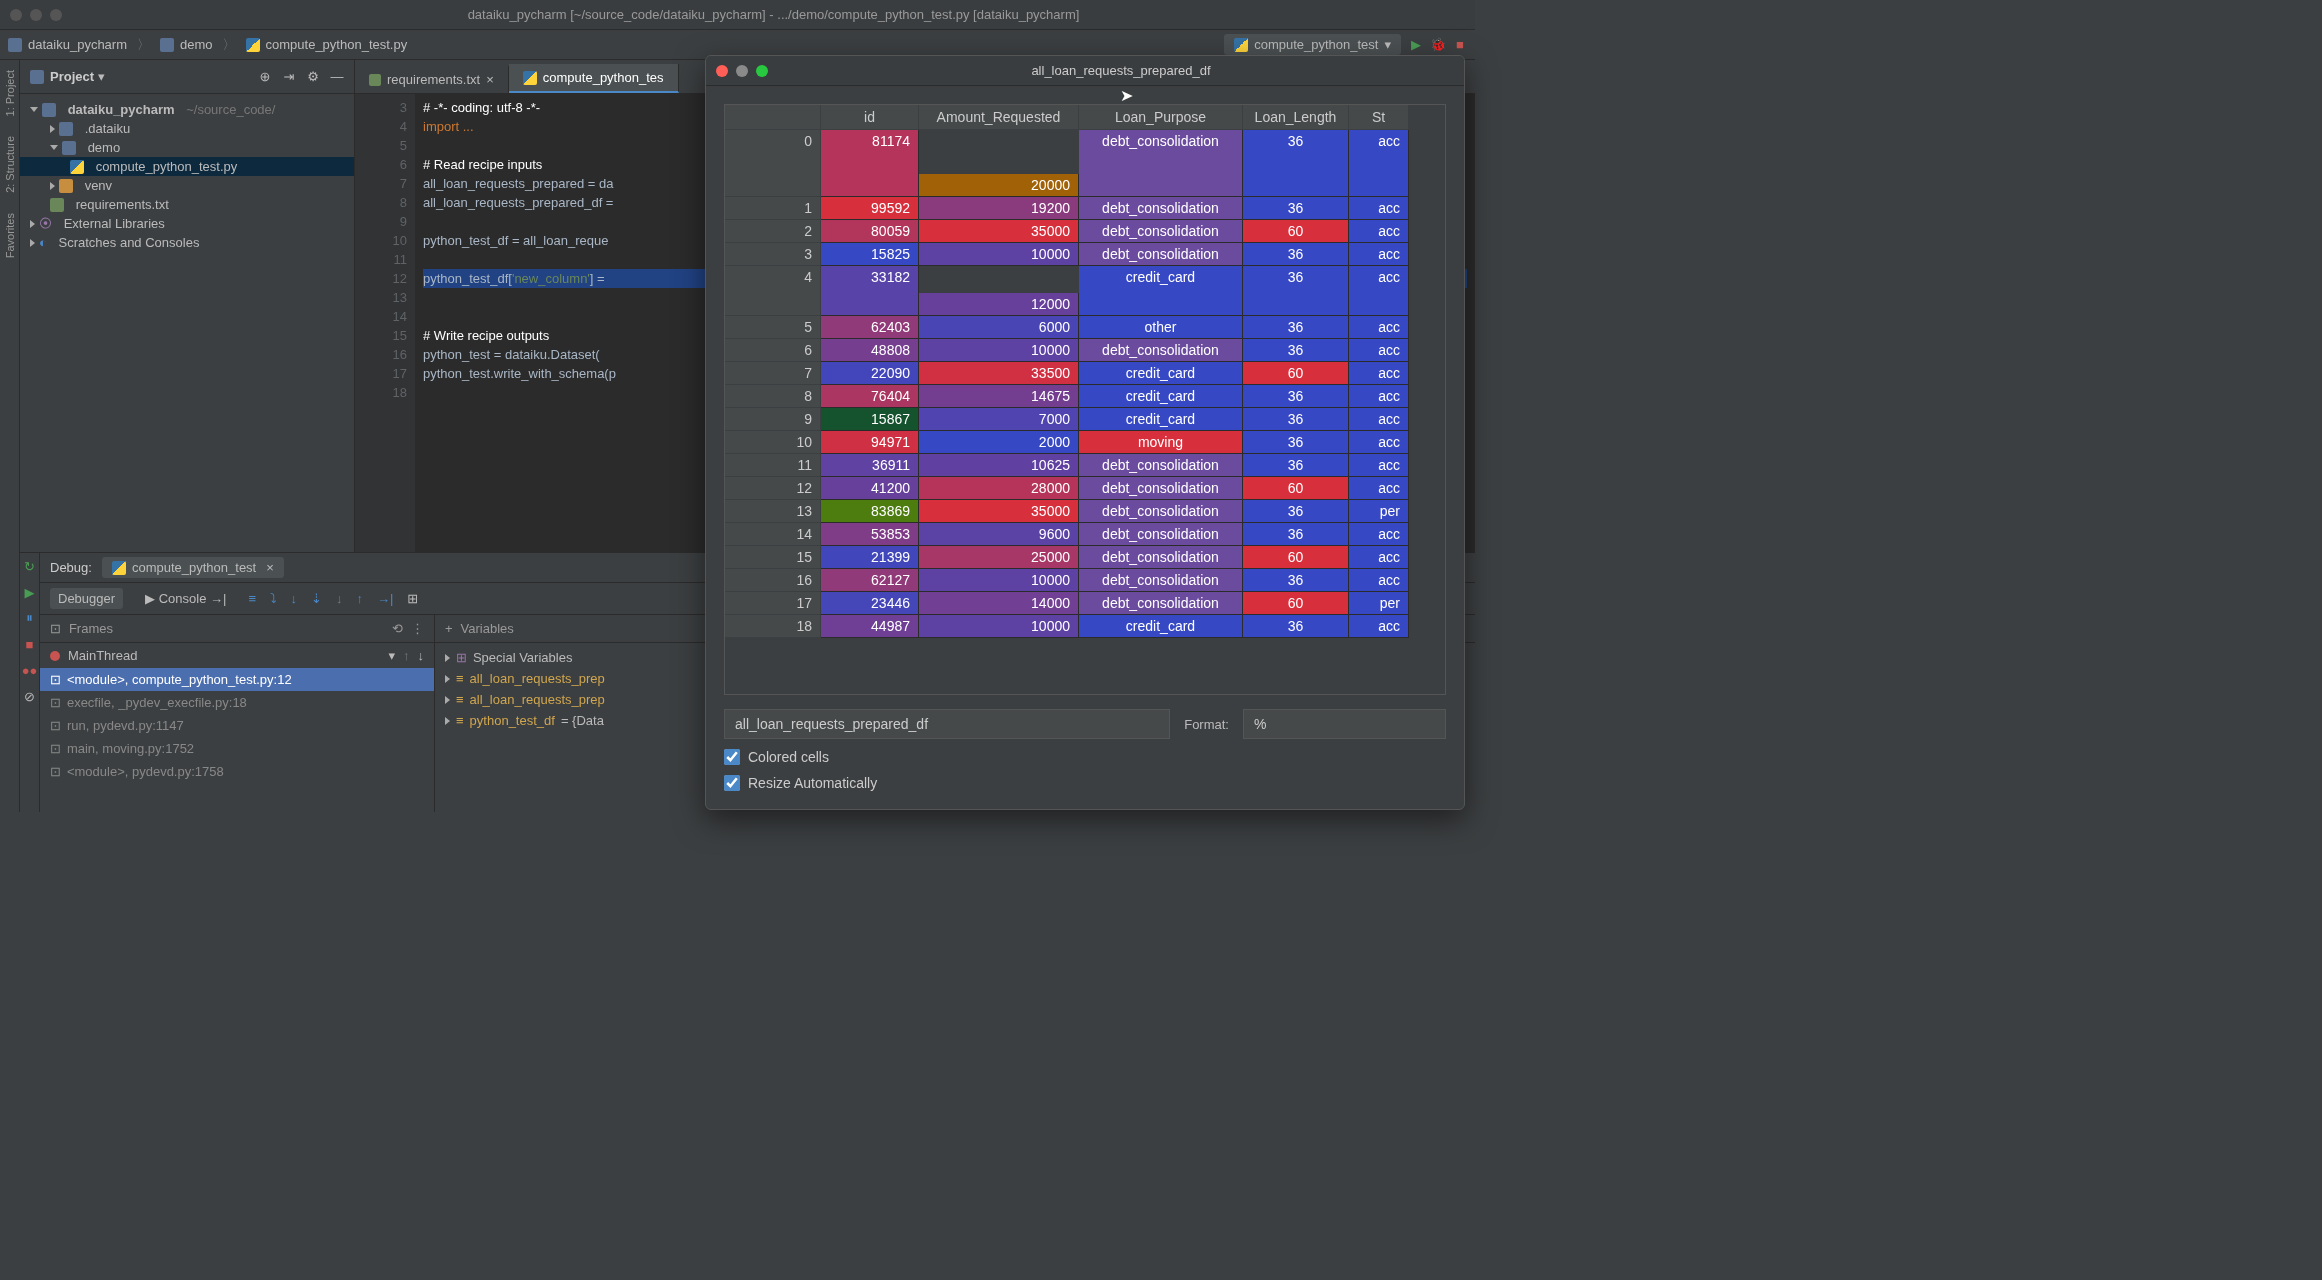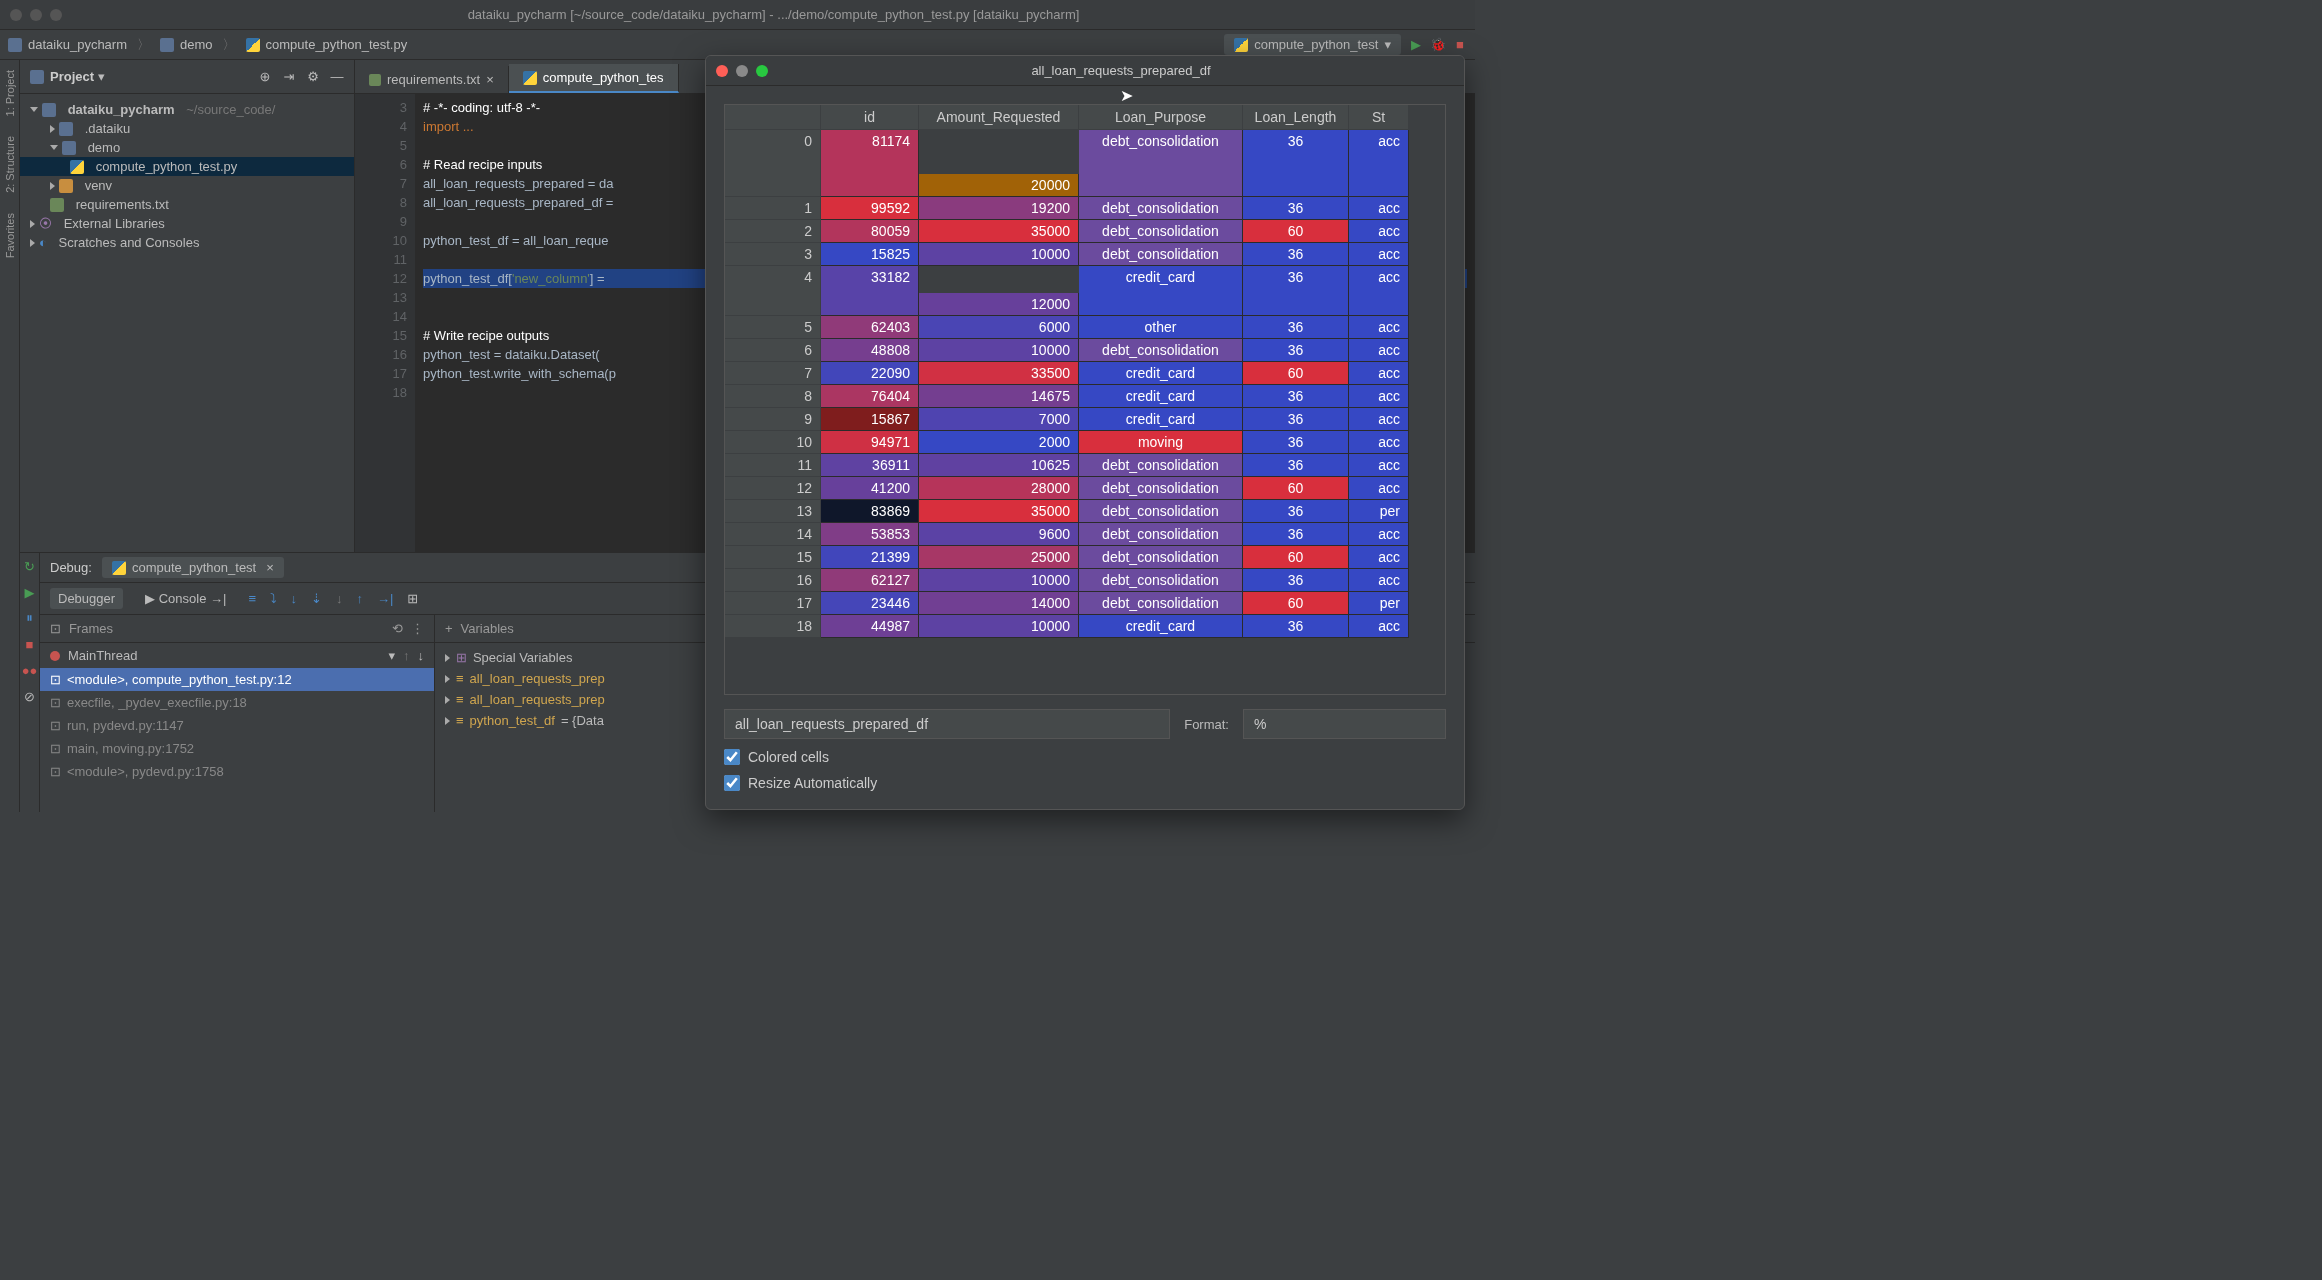--- a/index.html
+++ b/index.html
@@ -384,21 +384,21 @@
           <div class="cell c" style="background: rgb(54, 72, 196);">credit_card</div>
           <div class="cell c" style="background: rgb(216, 47, 61);">60</div>
           <div class="cell" style="background: rgb(54, 72, 196);">acc</div>
           <div class="rh">8</div>
           <div class="cell" style="background: rgb(171, 54, 98);">76404</div>
           <div class="cell" style="background: rgb(116, 62, 144);">14675</div>
           <div class="cell c" style="background: rgb(54, 72, 196);">credit_card</div>
           <div class="cell c" style="background: rgb(54, 72, 196);">36</div>
           <div class="cell" style="background: rgb(54, 72, 196);">acc</div>
           <div class="rh">9</div>
-          <div class="cell" style="background: #7f1d1d;">15867</div>
+          <div class="cell" style="background: #14532d;">15867</div>
           <div class="cell" style="background: rgb(79, 68, 176);">7000</div>
           <div class="cell c" style="background: rgb(54, 72, 196);">credit_card</div>
           <div class="cell c" style="background: rgb(54, 72, 196);">36</div>
           <div class="cell" style="background: rgb(54, 72, 196);">acc</div>
           <div class="rh">10</div>
           <div class="cell" style="background: rgb(207, 48, 68);">94971</div>
           <div class="cell" style="background: rgb(54, 72, 196);">2000</div>
           <div class="cell c" style="background: rgb(216, 47, 61);">moving</div>
           <div class="cell c" style="background: rgb(54, 72, 196);">36</div>
           <div class="cell" style="background: rgb(54, 72, 196);">acc</div>
@@ -408,21 +408,21 @@
           <div class="cell c" style="background: rgb(107, 75, 158);">debt_consolidation</div>
           <div class="cell c" style="background: rgb(54, 72, 196);">36</div>
           <div class="cell" style="background: rgb(54, 72, 196);">acc</div>
           <div class="rh">12</div>
           <div class="cell" style="background: rgb(103, 64, 155);">41200</div>
           <div class="cell" style="background: rgb(182, 52, 90);">28000</div>
           <div class="cell c" style="background: rgb(107, 75, 158);">debt_consolidation</div>
           <div class="cell c" style="background: rgb(216, 47, 61);">60</div>
           <div class="cell" style="background: rgb(54, 72, 196);">acc</div>
           <div class="rh">13</div>
-          <div class="cell" style="background: #0f172a;">83869</div>
+          <div class="cell" style="background: #4d7c0f;">83869</div>
           <div class="cell" style="background: rgb(216, 47, 61);">35000</div>
           <div class="cell c" style="background: rgb(107, 75, 158);">debt_consolidation</div>
           <div class="cell c" style="background: rgb(54, 72, 196);">36</div>
           <div class="cell" style="background: rgb(54, 72, 196);">per</div>
           <div class="rh">14</div>
           <div class="cell" style="background: rgb(128, 61, 135);">53853</div>
           <div class="cell" style="background: rgb(91, 66, 165);">9600</div>
           <div class="cell c" style="background: rgb(107, 75, 158);">debt_consolidation</div>
           <div class="cell c" style="background: rgb(54, 72, 196);">36</div>
           <div class="cell" style="background: rgb(54, 72, 196);">acc</div>

